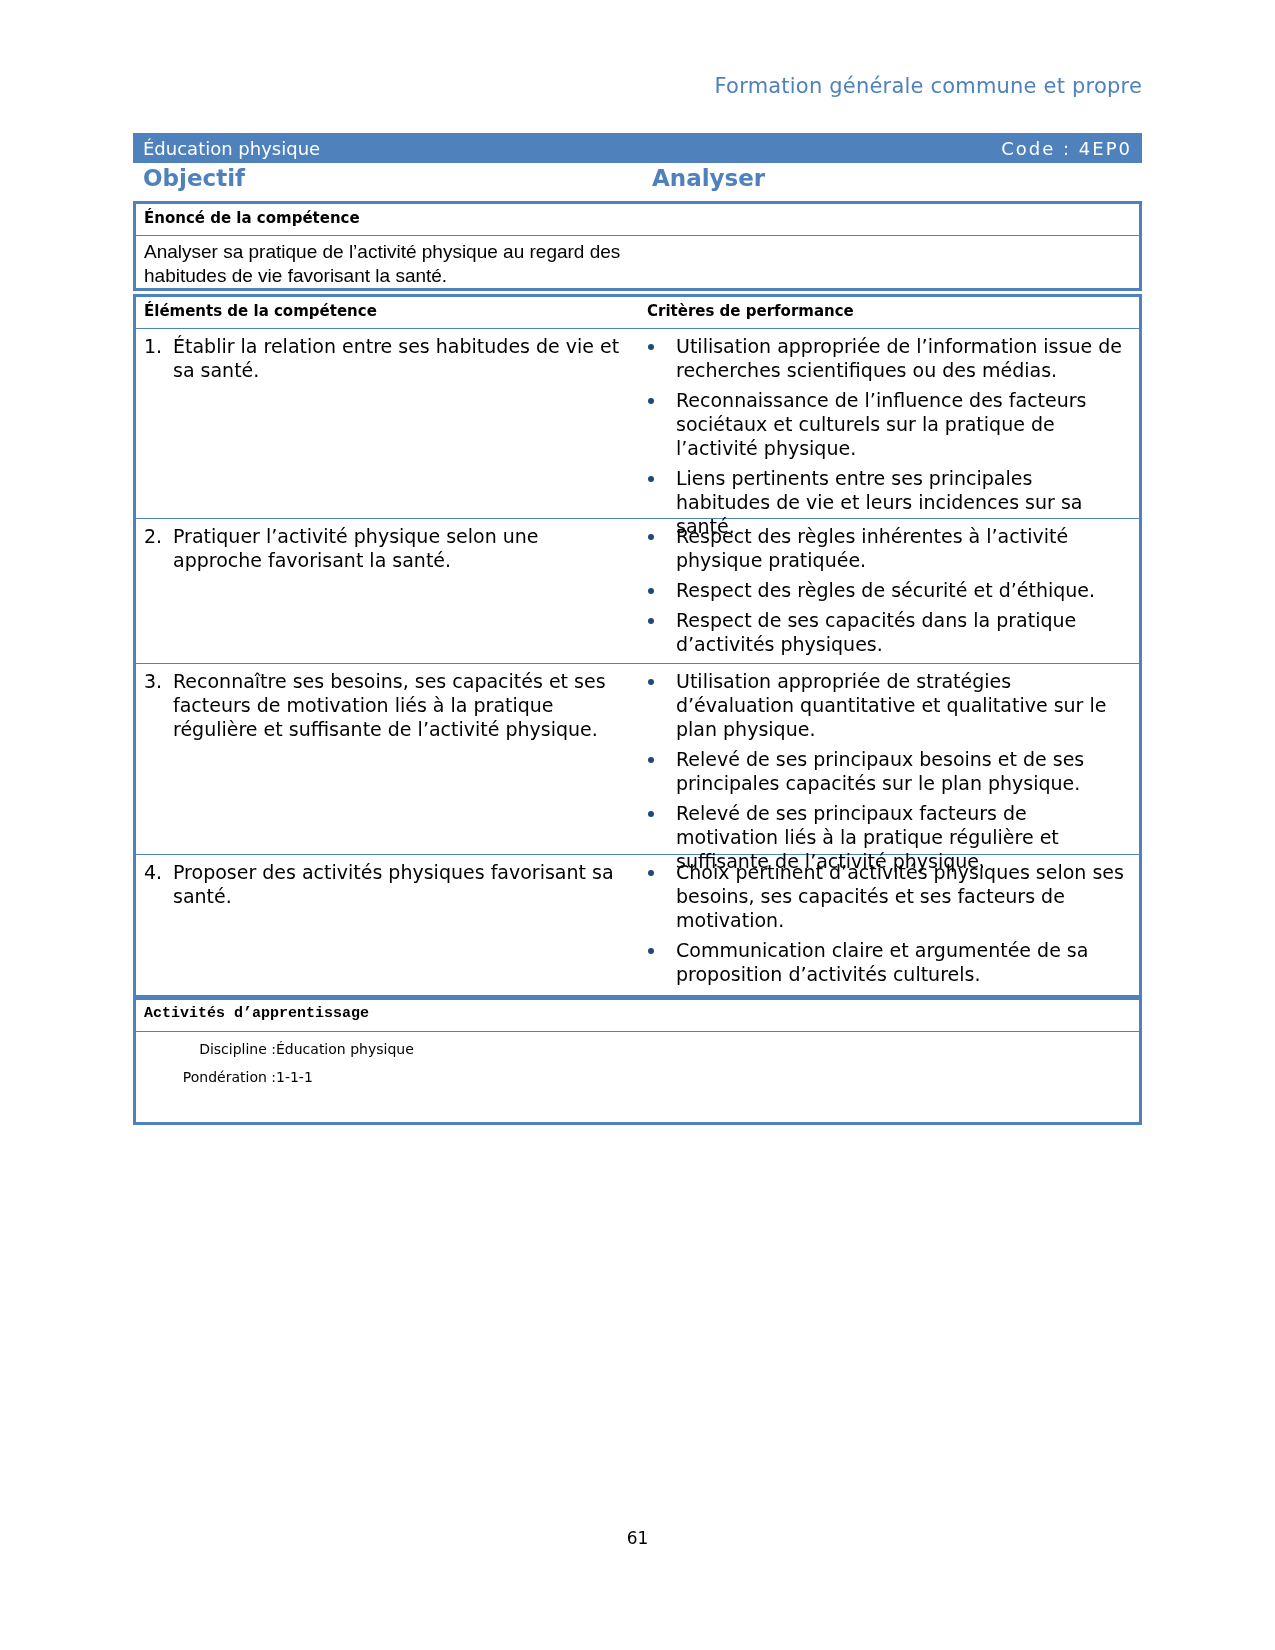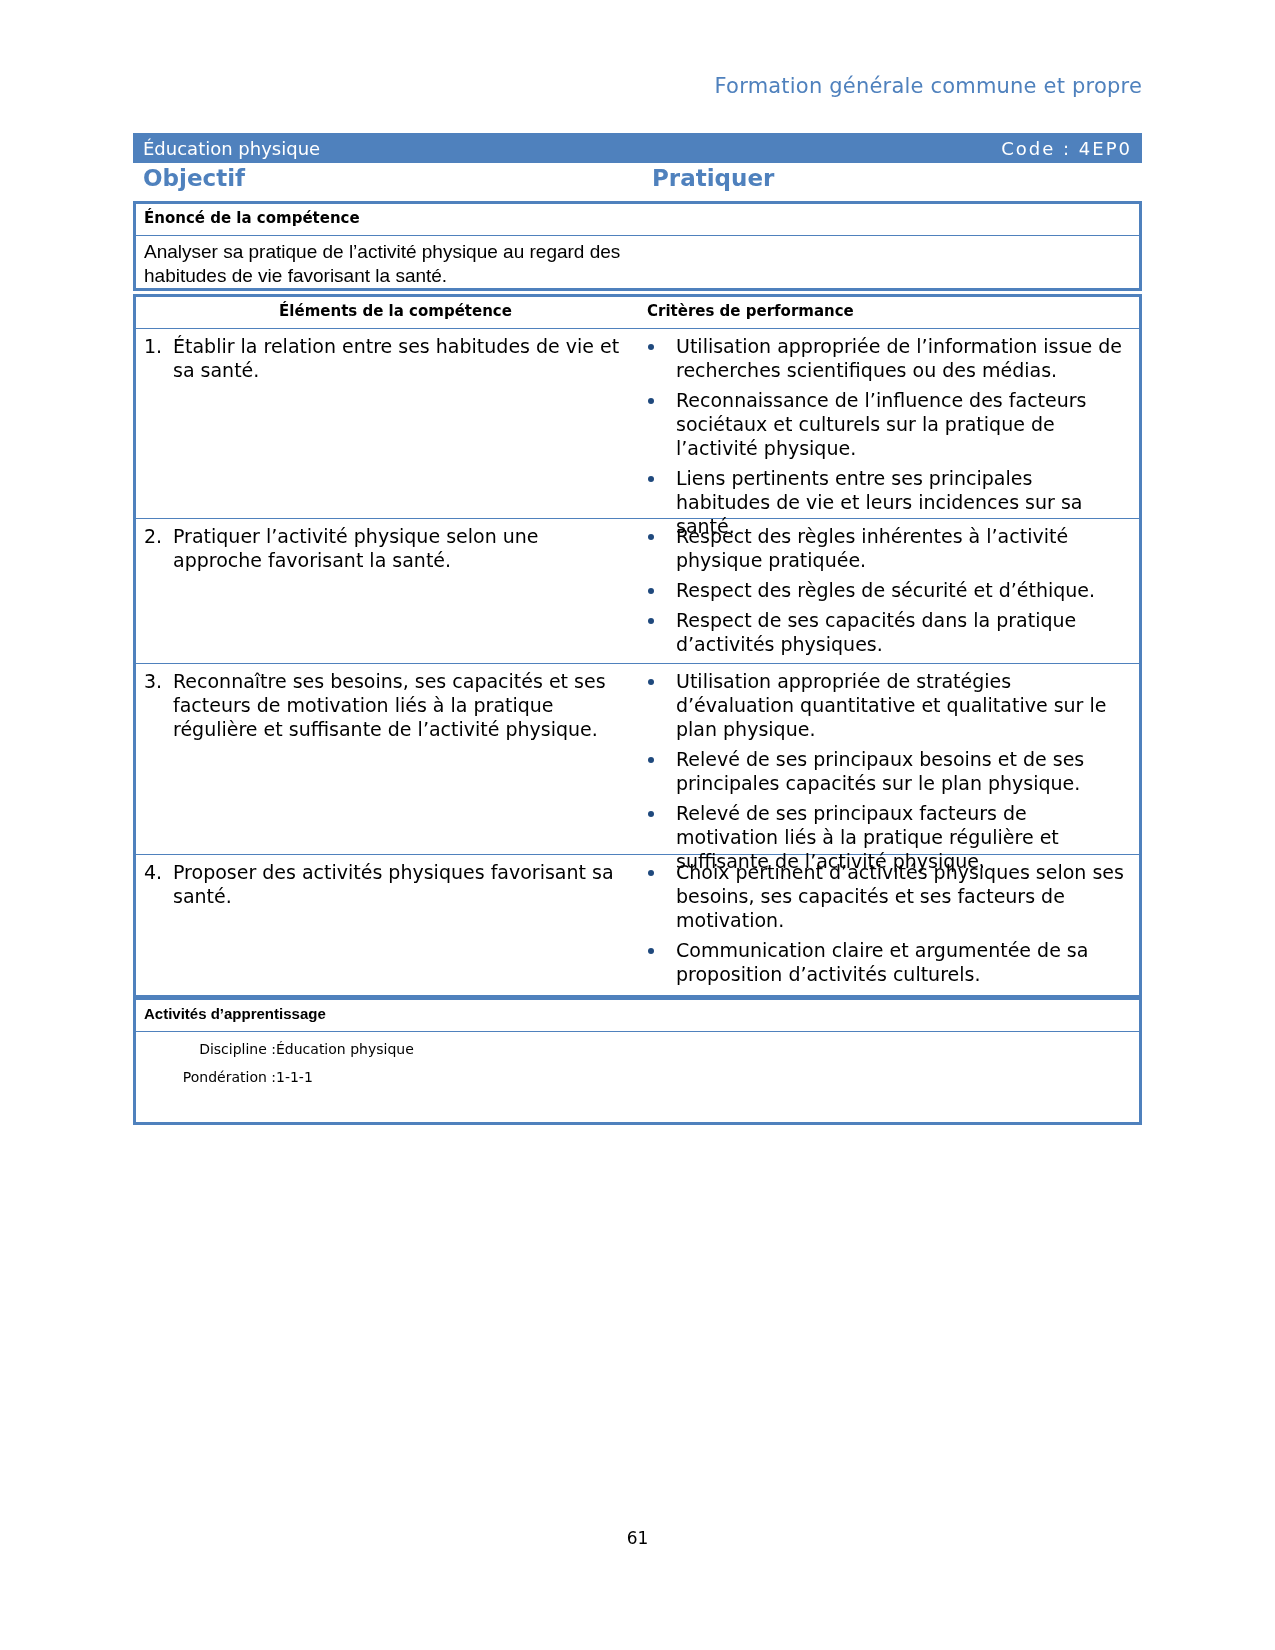--- a/index.html
+++ b/index.html
@@ -7,21 +7,21 @@
   .running-head { position: absolute; right: 133px; top: 74px; font-size: 21px; color: #4f81bd; font-family: "DejaVu Sans", sans-serif; letter-spacing: 0.2px; }
   .course-bar { position: absolute; left: 133px; top: 133px; width: 1009px; height: 30px; background: #4f81bd; color: #ffffff; font-size: 18px; display: flex; justify-content: space-between; align-items: center; box-sizing: border-box; padding: 0 10px 0 10px; }
   .course-bar .code { letter-spacing: 2px; }
   .objective-label { position: absolute; left: 143px; top: 165px; font-size: 23px; font-weight: bold; color: #4f81bd; font-family: "DejaVu Sans", sans-serif; }
   .standard-label { position: absolute; left: 652px; top: 165px; font-size: 23px; font-weight: bold; color: #4f81bd; }
   .box { position: absolute; left: 133px; width: 1009px; box-sizing: border-box; border: 3px solid #4f81bd; }
   .box .hrow { border-bottom: 1px solid #4f81bd; font-weight: bold; font-size: 15px; padding: 5px 8px 4px 8px; height: 32px; box-sizing: border-box; display: flex; }
   .box1 { top: 201px; height: 90px; }
   .box1 .body { padding: 4px 8px; font-size: 19px; line-height: 24px; width: 495px; font-family: "Liberation Sans", sans-serif; }
   .box2 { top: 294px; height: 704px; }
-  .box2 .hrow .c1 { width: 503px; text-align: center; }
+  .box2 .hrow .c1 { width: 503px; }
   .row { display: flex; border-bottom: 1px solid #4f81bd; box-sizing: border-box; }
   .row:last-child { border-bottom: none; }
   .el { width: 503px; padding: 5px 8px 0 8px; box-sizing: border-box; font-size: 19px; line-height: 24px; display: flex; }
   .el .num { width: 29px; flex-shrink: 0; }
   .crit { flex: 1; padding: 5px 8px 6px 0; box-sizing: border-box; font-size: 19px; line-height: 24px; }
   .crit ul { margin: 0; padding: 0; list-style: none; }
   .crit li { display: flex; margin-bottom: 6px; }
   .crit li:last-child { margin-bottom: 0; }
   .bullet { width: 37px; flex-shrink: 0; position: relative; }
   .bullet::before { content: ""; position: absolute; left: 9px; top: 10px; width: 6px; height: 6px; border-radius: 50%; background: #1f497d; }
@@ -40,21 +40,21 @@
 <body>
 
 <div class="running-head">Formation générale commune et propre</div>
 
 <div class="course-bar">
   <span>Éducation physique</span>
   <span class="code">Code : 4EP0</span>
 </div>
 
 <div class="objective-label">Objectif</div>
-<div class="standard-label">Pratiquer</div>
+<div class="standard-label">Analyser</div>
 
 <div class="box box1">
   <div class="hrow">Énoncé de la compétence</div>
   <div class="body">Analyser sa pratique de l’activité physique au regard des habitudes de vie favorisant la santé.</div>
 </div>
 
 <div class="box box2">
   <div class="hrow">
     <span class="c1">Éléments de la compétence</span>
     <span>Critères de performance</span>
@@ -143,21 +143,21 @@
         <li>
             <span class="bullet"></span>
             <span class="ctext">Communication claire et argumentée de sa proposition d’activités culturels.</span>
           </li>
       </ul>
     </div>
   </div>
 </div>
 
 <div class="box box3">
-  <div class="hrow" style="font-family: Liberation Sans, sans-serif; text-align: right;">Activités d’apprentissage</div>
+  <div class="hrow" style="font-family: Liberation Mono, monospace; text-align: right;">Activités d’apprentissage</div>
   <div class="body">
     <div class="kv">
       <span class="k">Discipline :</span>
       <span>Éducation physique</span>
     </div>
     <div class="kv">
       <span class="k">Pondération :</span>
       <span>1-1-1</span>
     </div>
   </div>

